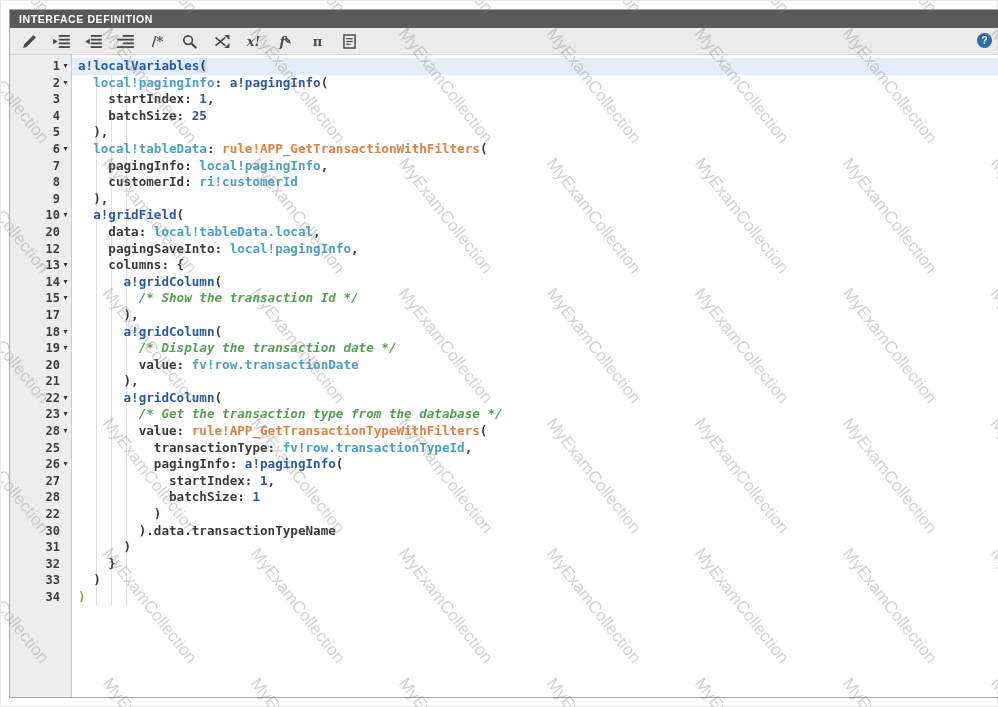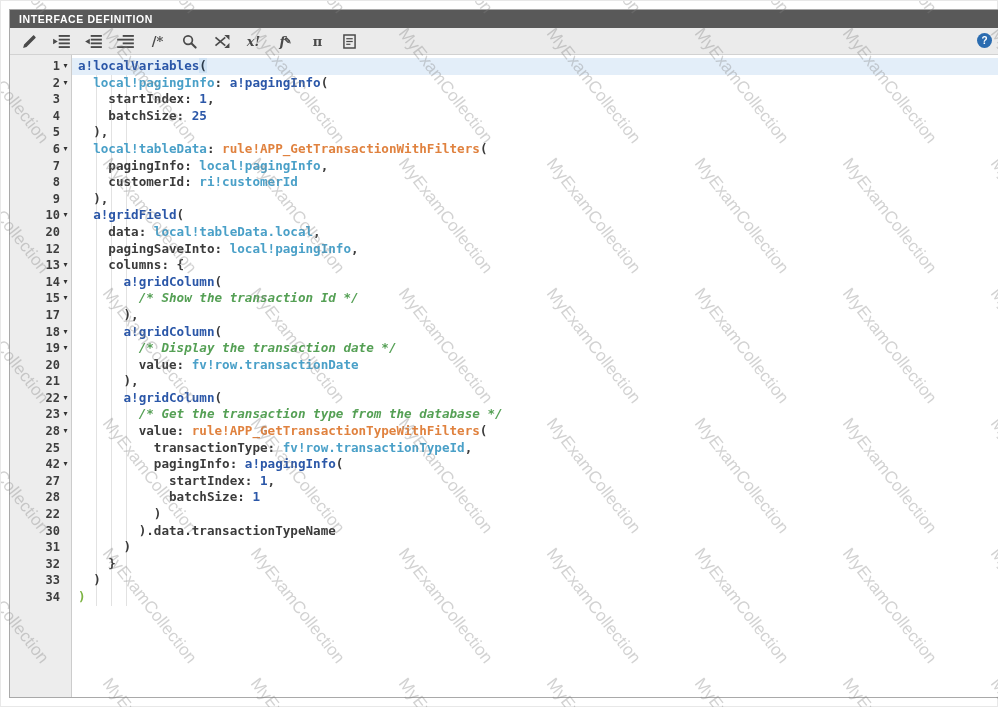--- a/index.html
+++ b/index.html
@@ -317,21 +317,21 @@
           </div>
           <div class="code-line">
             <span class="ln">
               <span class="ln-num">25</span>
               <span class="ln-fold"></span>
             </span>
             <span class="txt"><span class="tok-pl">          transactionType: </span><span class="tok-var">fv!row.transactionTypeId</span><span class="tok-pl">,</span></span>
           </div>
           <div class="code-line">
             <span class="ln">
-              <span class="ln-num">42</span>
+              <span class="ln-num">26</span>
               <span class="ln-fold">▾</span>
             </span>
             <span class="txt"><span class="tok-pl">          pagingInfo: </span><span class="tok-fn">a!pagingInfo</span><span class="tok-pl">(</span></span>
           </div>
           <div class="code-line">
             <span class="ln">
               <span class="ln-num">27</span>
               <span class="ln-fold"></span>
             </span>
             <span class="txt"><span class="tok-pl">            startIndex: </span><span class="tok-num">1</span><span class="tok-pl">,</span></span>

